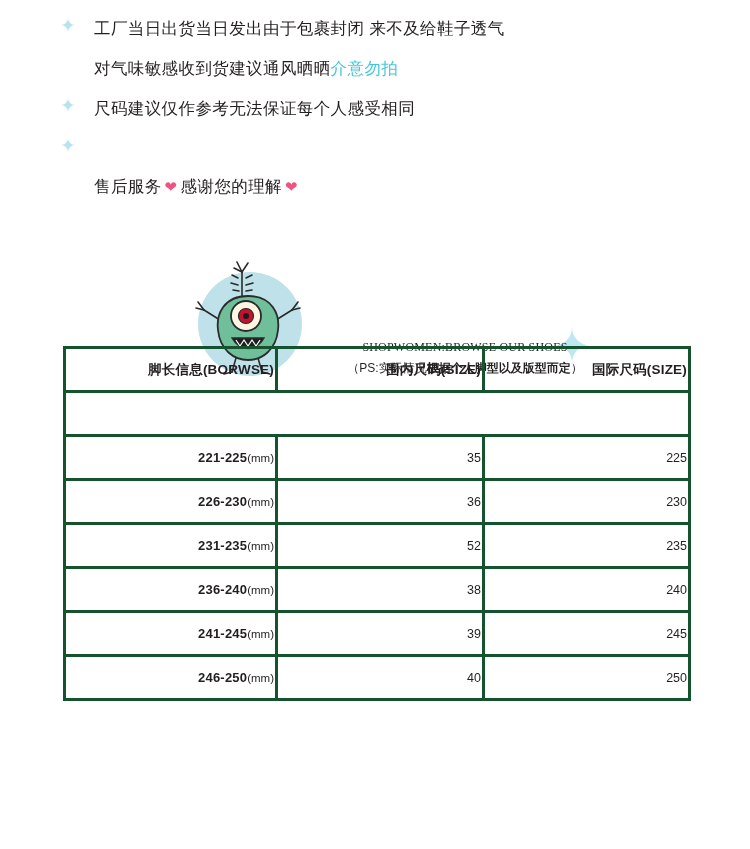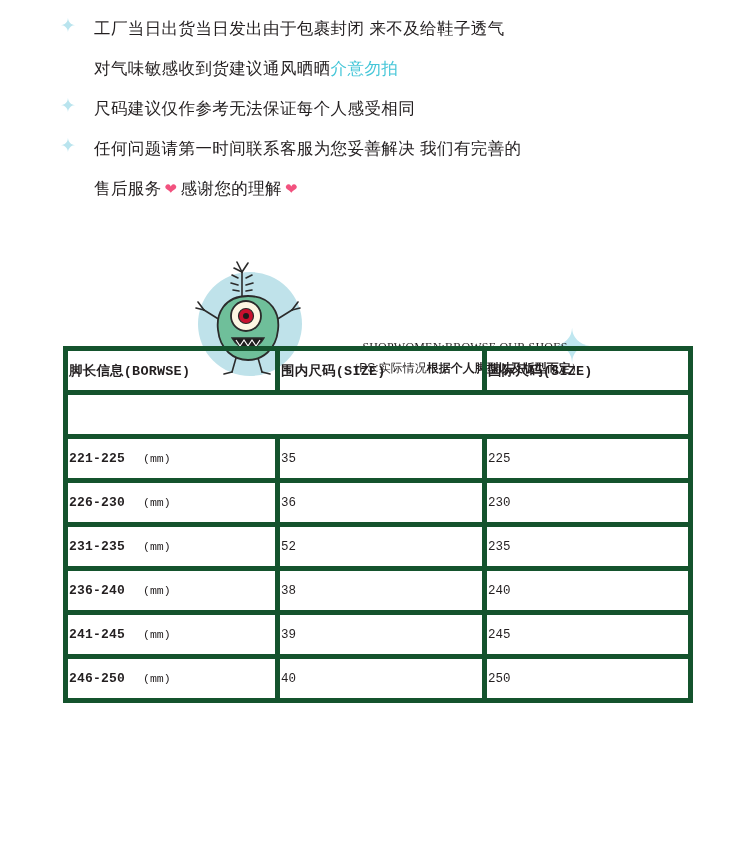--- a/index.html
+++ b/index.html
@@ -113,24 +113,23 @@
   
   .size-table {
     position: absolute;
     left: 63px;
     top: 346px;
     width: 625px;
     border-collapse: collapse;
     table-layout: fixed;
   }
   .size-table td, .size-table th {
-    border: 5px solid #14532d;
-    text-align: left;
+    border: 3px solid #14532d;
+    text-align: right;
     font-weight: normal;
-    font-family: Liberation Mono, monospace;
   }
   .spacer-cell {
     height: 84px;
     border-bottom: 1px solid #2c2c2c;
   }
   .size-table thead th {
     height: 44px;
     font-size: 13.5px;
     font-weight: 700;
     letter-spacing: 0.2px;
@@ -139,21 +138,20 @@
     height: 44px;
     font-size: 12.5px;
   }
   .rng {
     font-size: 13px;
     font-weight: 700;
     letter-spacing: 0.2px;
   }
   .unit {
     font-size: 11.5px;
-    padding-left: 18px;
     font-weight: normal;
   }
   .col-a { width: 212px; }
   .col-b { width: 207px; }
   .col-c { width: 206px; }
 </style>
 </head>
 <body>
 
 <div class="page">
@@ -169,21 +167,20 @@
       <div class="notice-text indent"><span>对气味敏感收到货建议通风晒晒</span><span class="accent">介意勿拍</span></div>
     </div>
 
     <div class="notice-row">
       <span class="spark">✦</span>
       <div class="notice-text">尺码建议仅作参考无法保证每个人感受相同</div>
     </div>
 
     <div class="notice-row">
       <span class="spark">✦</span>
-      <div class="notice-text">任何问题请第一时间联系客服为您妥善解决 我们有完善的</div>
     </div>
 
     <div class="notice-row">
       <div class="notice-text indent"><span>售后服务</span><span class="heart">❤</span><span>感谢您的理解</span><span class="heart">❤</span></div>
     </div>
 
   </div>
 
   <div class="mascot-wrap">
     <div class="mascot-blob"></div>

